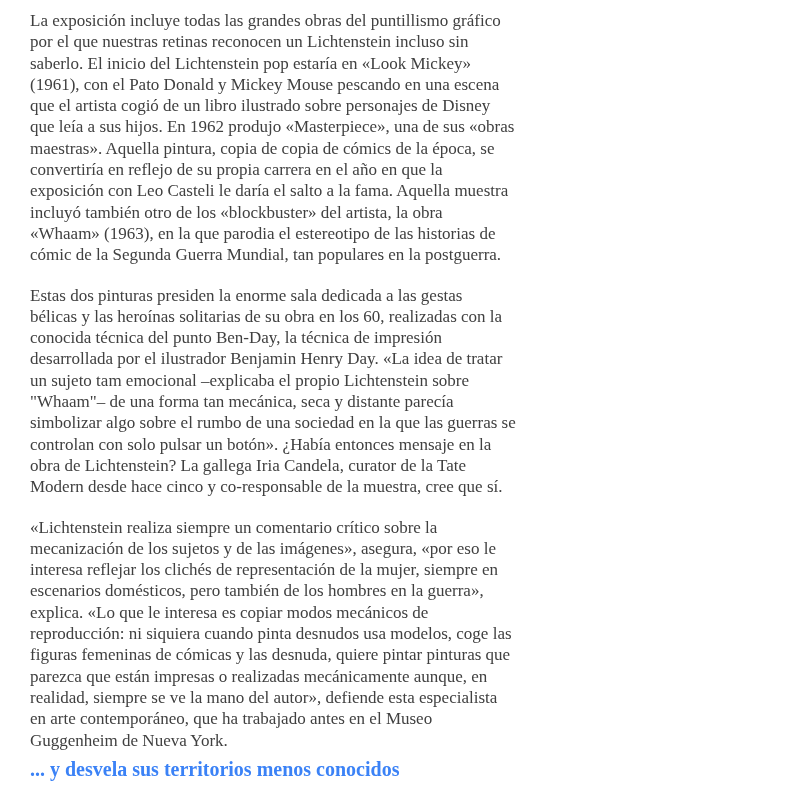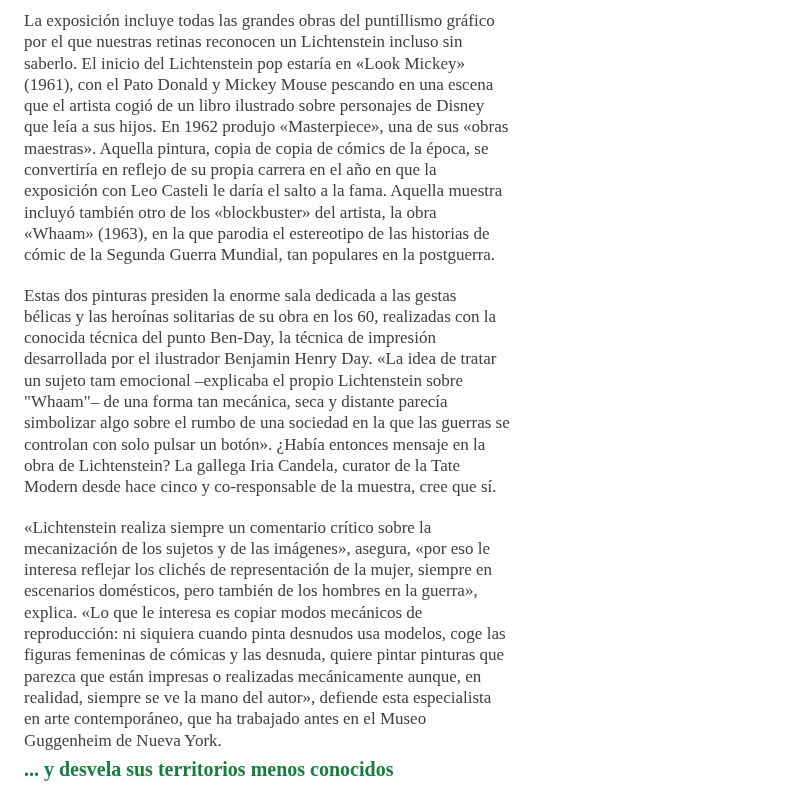--- a/index.html
+++ b/index.html
@@ -5,39 +5,39 @@
   html, body {
     margin: 0;
     padding: 0;
     background: #ffffff;
     width: 800px;
     height: 789px;
     overflow: hidden;
   }
   .article {
     box-sizing: border-box;
-    padding: 10px 100px 0 24px;
+    padding: 10px 100px 0 30px;
     width: 800px;
   }
   .article-paragraph {
     font-family: "Liberation Serif", "DejaVu Serif", serif;
     font-size: 17px;
     line-height: 21.3px;
     color: #404040;
     margin: 0 0 19px 0;
     max-width: 620px;
     white-space: pre-line;
     -webkit-font-smoothing: antialiased;
   }
   .article-subheading {
     font-family: "Liberation Serif", "DejaVu Serif", serif;
     font-size: 20px;
     line-height: 25px;
     font-weight: 700;
-    color: #15803d;
+    color: #3b82f6;
     margin: -13px 0 4px 0; 
     max-width: 620px;
   }
 </style>
 </head>
 <body>
 
 <main class="article">
   <p class="article-paragraph">La exposición incluye todas las grandes obras del puntillismo gráfico
 por el que nuestras retinas reconocen un Lichtenstein incluso sin

